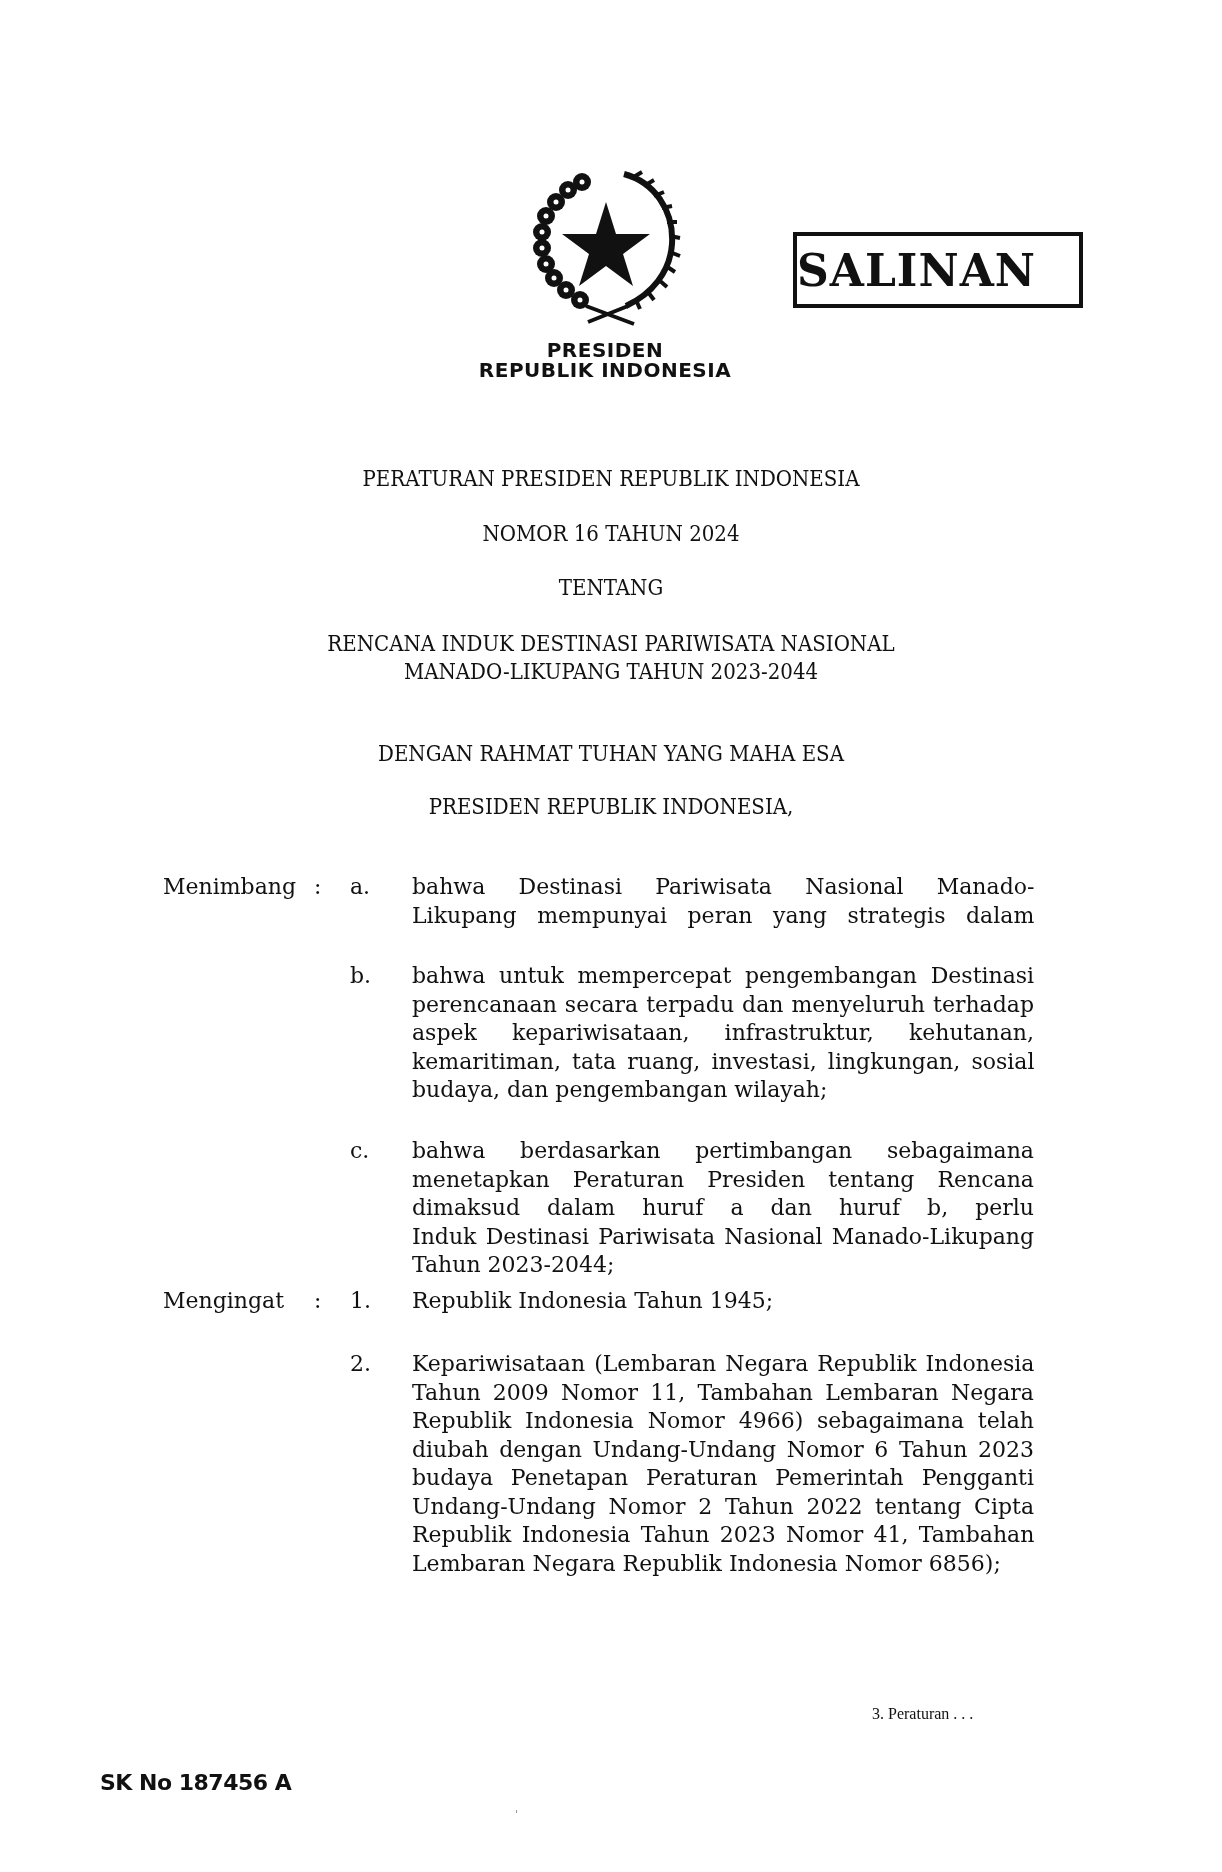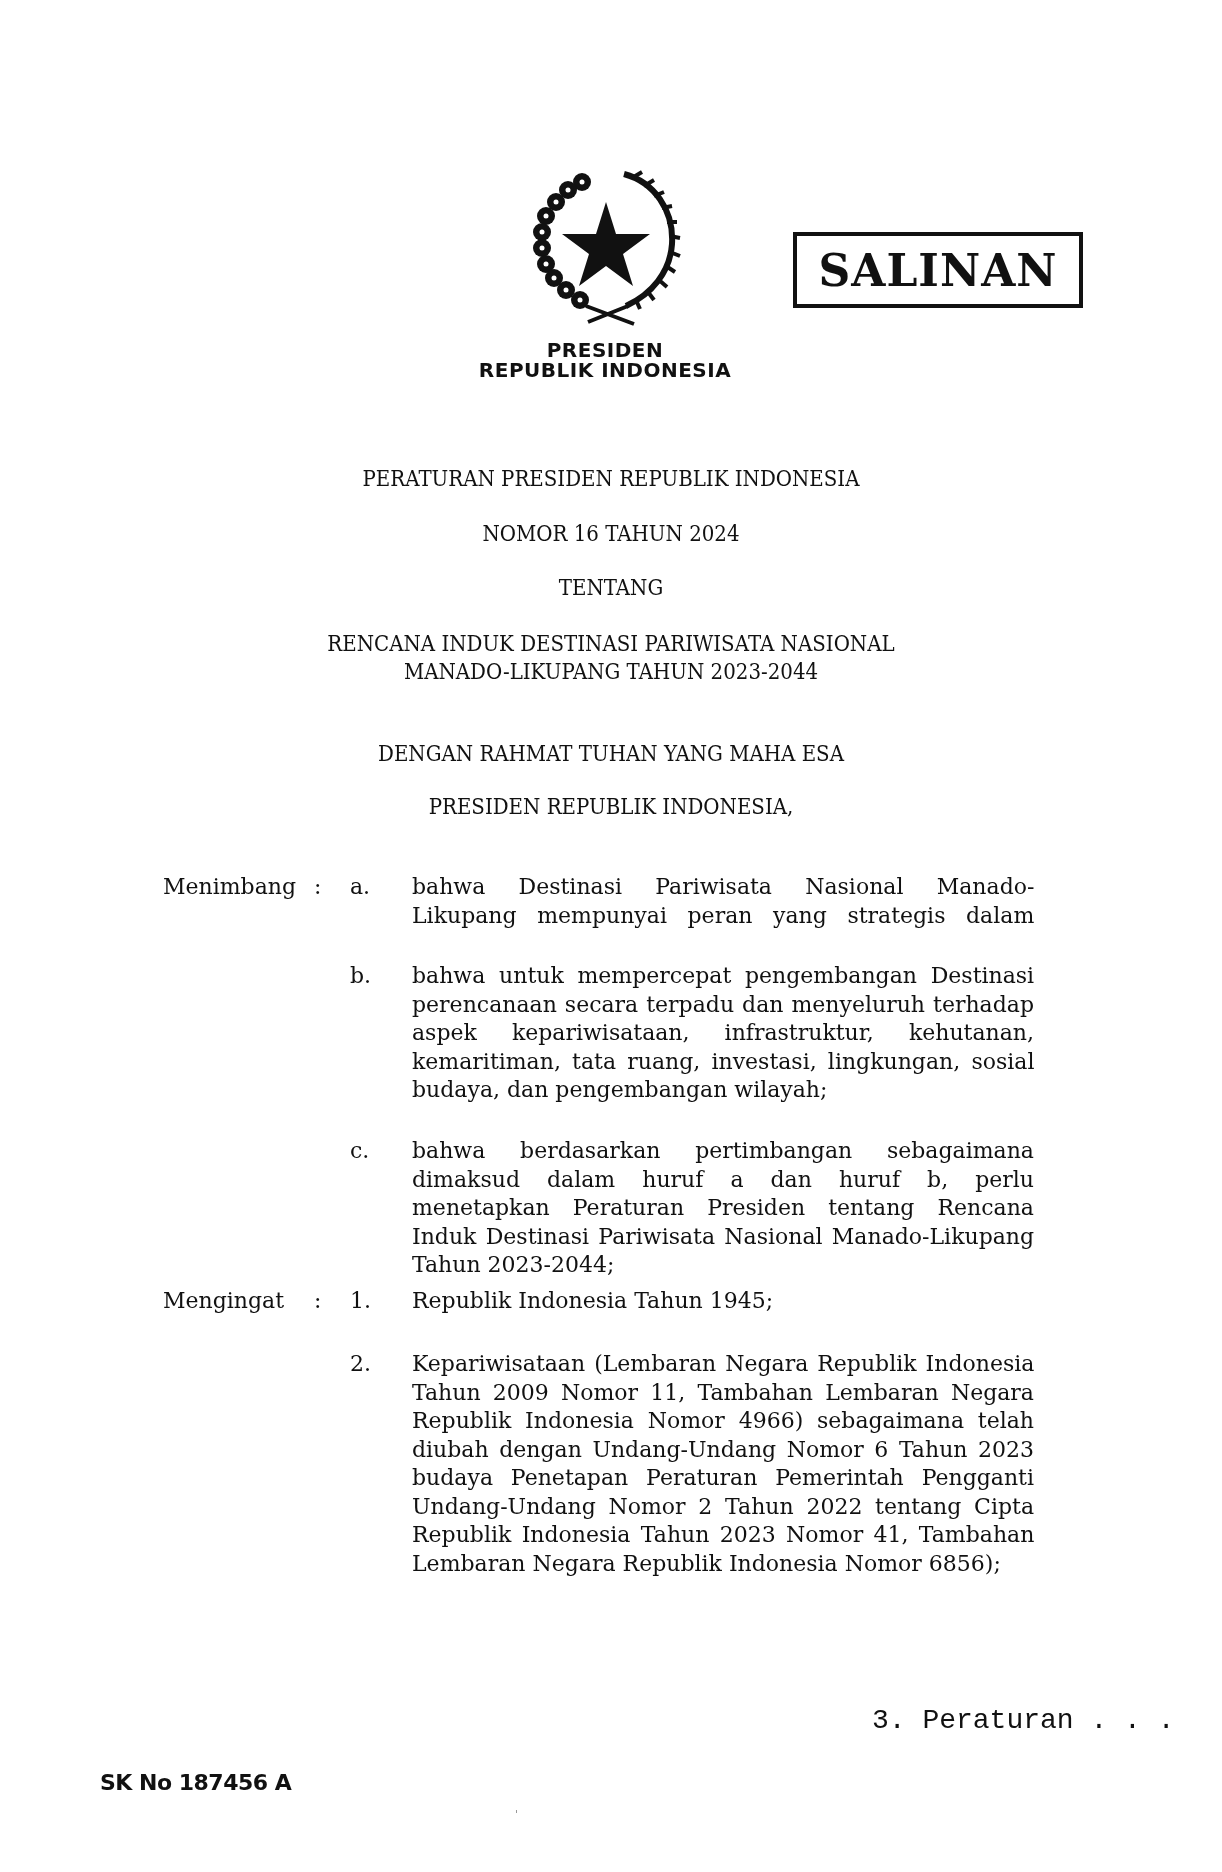--- a/index.html
+++ b/index.html
@@ -3,35 +3,35 @@
 <meta charset="utf-8">
 <style>
   html, body { margin: 0; padding: 0; background: #ffffff; }
   body { width: 1222px; height: 1872px; position: relative; overflow: hidden; color: #111; }
 
   #emblem { position: absolute; left: 524px; top: 160px; width: 160px; height: 170px; }
   #emblem-caption { position: absolute; left: 420px; top: 340px; width: 370px; text-align: center;
     font-family: "DejaVu Sans", sans-serif; font-weight: bold; font-size: 20px; line-height: 20px; letter-spacing: 0.5px; }
 
   #salinan-box { position: absolute; left: 793px; top: 232px; width: 290px; height: 76px;
-    border: 4px solid #111; box-sizing: border-box; display: flex; align-items: center; justify-content: center; }
+    border: 4px solid #111; box-sizing: border-box; display: flex; align-items: center; }
   #salinan-box span { font-family: "DejaVu Serif", serif; font-weight: bold; font-size: 44px; letter-spacing: 1px; }
 
   .center-line { position: absolute; left: 0; width: 1222px; text-align: center;
     font-family: "DejaVu Serif", "Liberation Serif", serif; font-size: 22px; line-height: 28px; transform: scaleX(0.9); transform-origin: center; }
 
   .row { position: absolute; font-family: "DejaVu Serif", "Liberation Serif", serif; font-size: 22px; line-height: 28.5px; }
   .label { position: absolute; left: 163px; width: 135px; }
   .colon { position: absolute; left: 314px; width: 10px; }
   .marker { position: absolute; left: 350px; width: 30px; }
   .body-text { position: absolute; left: 412px; width: 622px; text-align: justify; text-align-last: left; transform-origin: left top; }
   .body-text .ln { display: block; text-align: justify; text-align-last: justify; white-space: nowrap; }
   .body-text .ln.last { text-align-last: left; }
 
-  #next-page { position: absolute; left: 872px; top: 1705px; font-family: Liberation Mono, monospace; font-size: 28px; }
+  #next-page { position: absolute; left: 872px; top: 1705px; font-family: Liberation Serif, serif; font-size: 16px; }
   #sk-number { position: absolute; left: 100px; top: 1770px; font-family: "DejaVu Sans", sans-serif; font-size: 22px; font-weight: 600; letter-spacing: -0.5px; }
   .speck { position: absolute; width: 1px; height: 3px; background: #999; }
 </style>
 </head>
 <body>
 
 <div id="emblem">
   <svg width="160" height="170" viewBox="0 0 160 170">
 
     <polygon points="82,42 92,74 126,74 99,94 109,126 82,106 55,126 65,94 38,74 72,74" fill="#111"></polygon>
@@ -117,22 +117,22 @@
     <span class="ln" style="display: block; white-space: nowrap; word-spacing: 28px;">aspek kepariwisataan, infrastruktur, kehutanan,</span>
     <span class="ln" style="display: block; white-space: nowrap; word-spacing: 4.2px;">kemaritiman, tata ruang, investasi, lingkungan, sosial</span>
     <span class="ln last" style="display: block; white-space: nowrap;">budaya, dan pengembangan wilayah;</span>
   </div>
 </div>
 
 <div class="row" style="top:1137px; left:0; width:1222px;">
   <span class="marker">c.</span>
   <div class="body-text">
     <span class="ln" style="display: block; white-space: nowrap; word-spacing: 27.6667px;">bahwa berdasarkan pertimbangan sebagaimana</span>
+    <span class="ln" style="display: block; white-space: nowrap; word-spacing: 16px;">menetapkan Peraturan Presiden tentang Rencana</span>
     <span class="ln" style="display: block; white-space: nowrap; word-spacing: 20px;">dimaksud dalam huruf a dan huruf b, perlu</span>
-    <span class="ln" style="display: block; white-space: nowrap; word-spacing: 16px;">menetapkan Peraturan Presiden tentang Rencana</span>
     <span class="ln" style="display: block; white-space: nowrap; word-spacing: 2.25px;">Induk Destinasi Pariwisata Nasional Manado-Likupang</span>
     <span class="ln last" style="display: block; white-space: nowrap;">Tahun 2023-2044;</span>
   </div>
 </div>
 
 <div class="row" style="top:1287px; left:0; width:1222px;">
   <span class="label">Mengingat</span>
   <span class="colon">:</span>
 </div>
 

